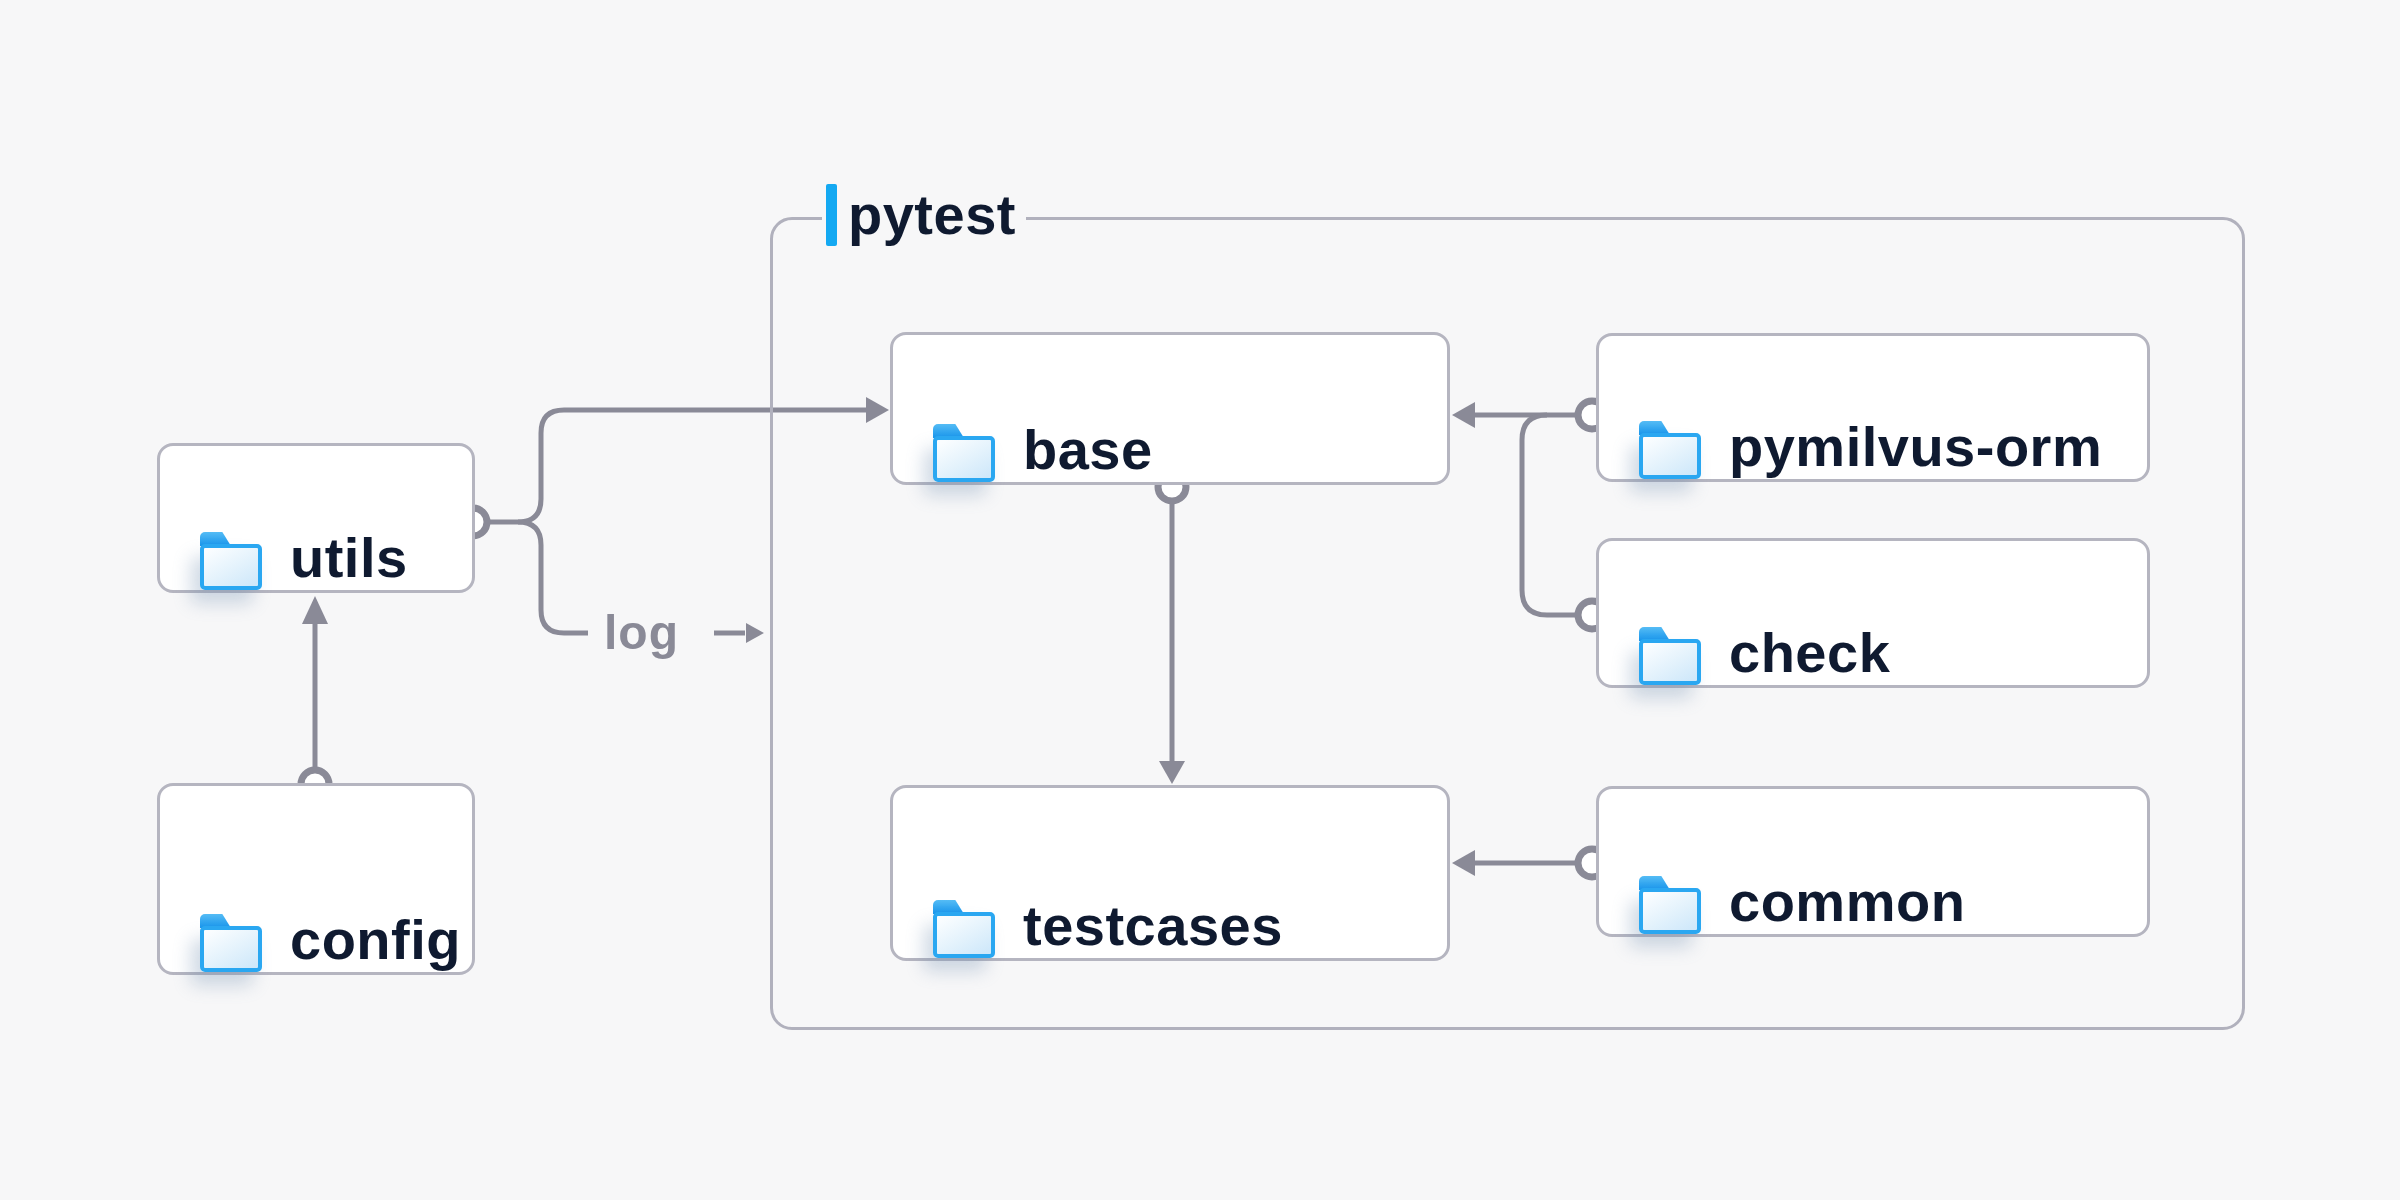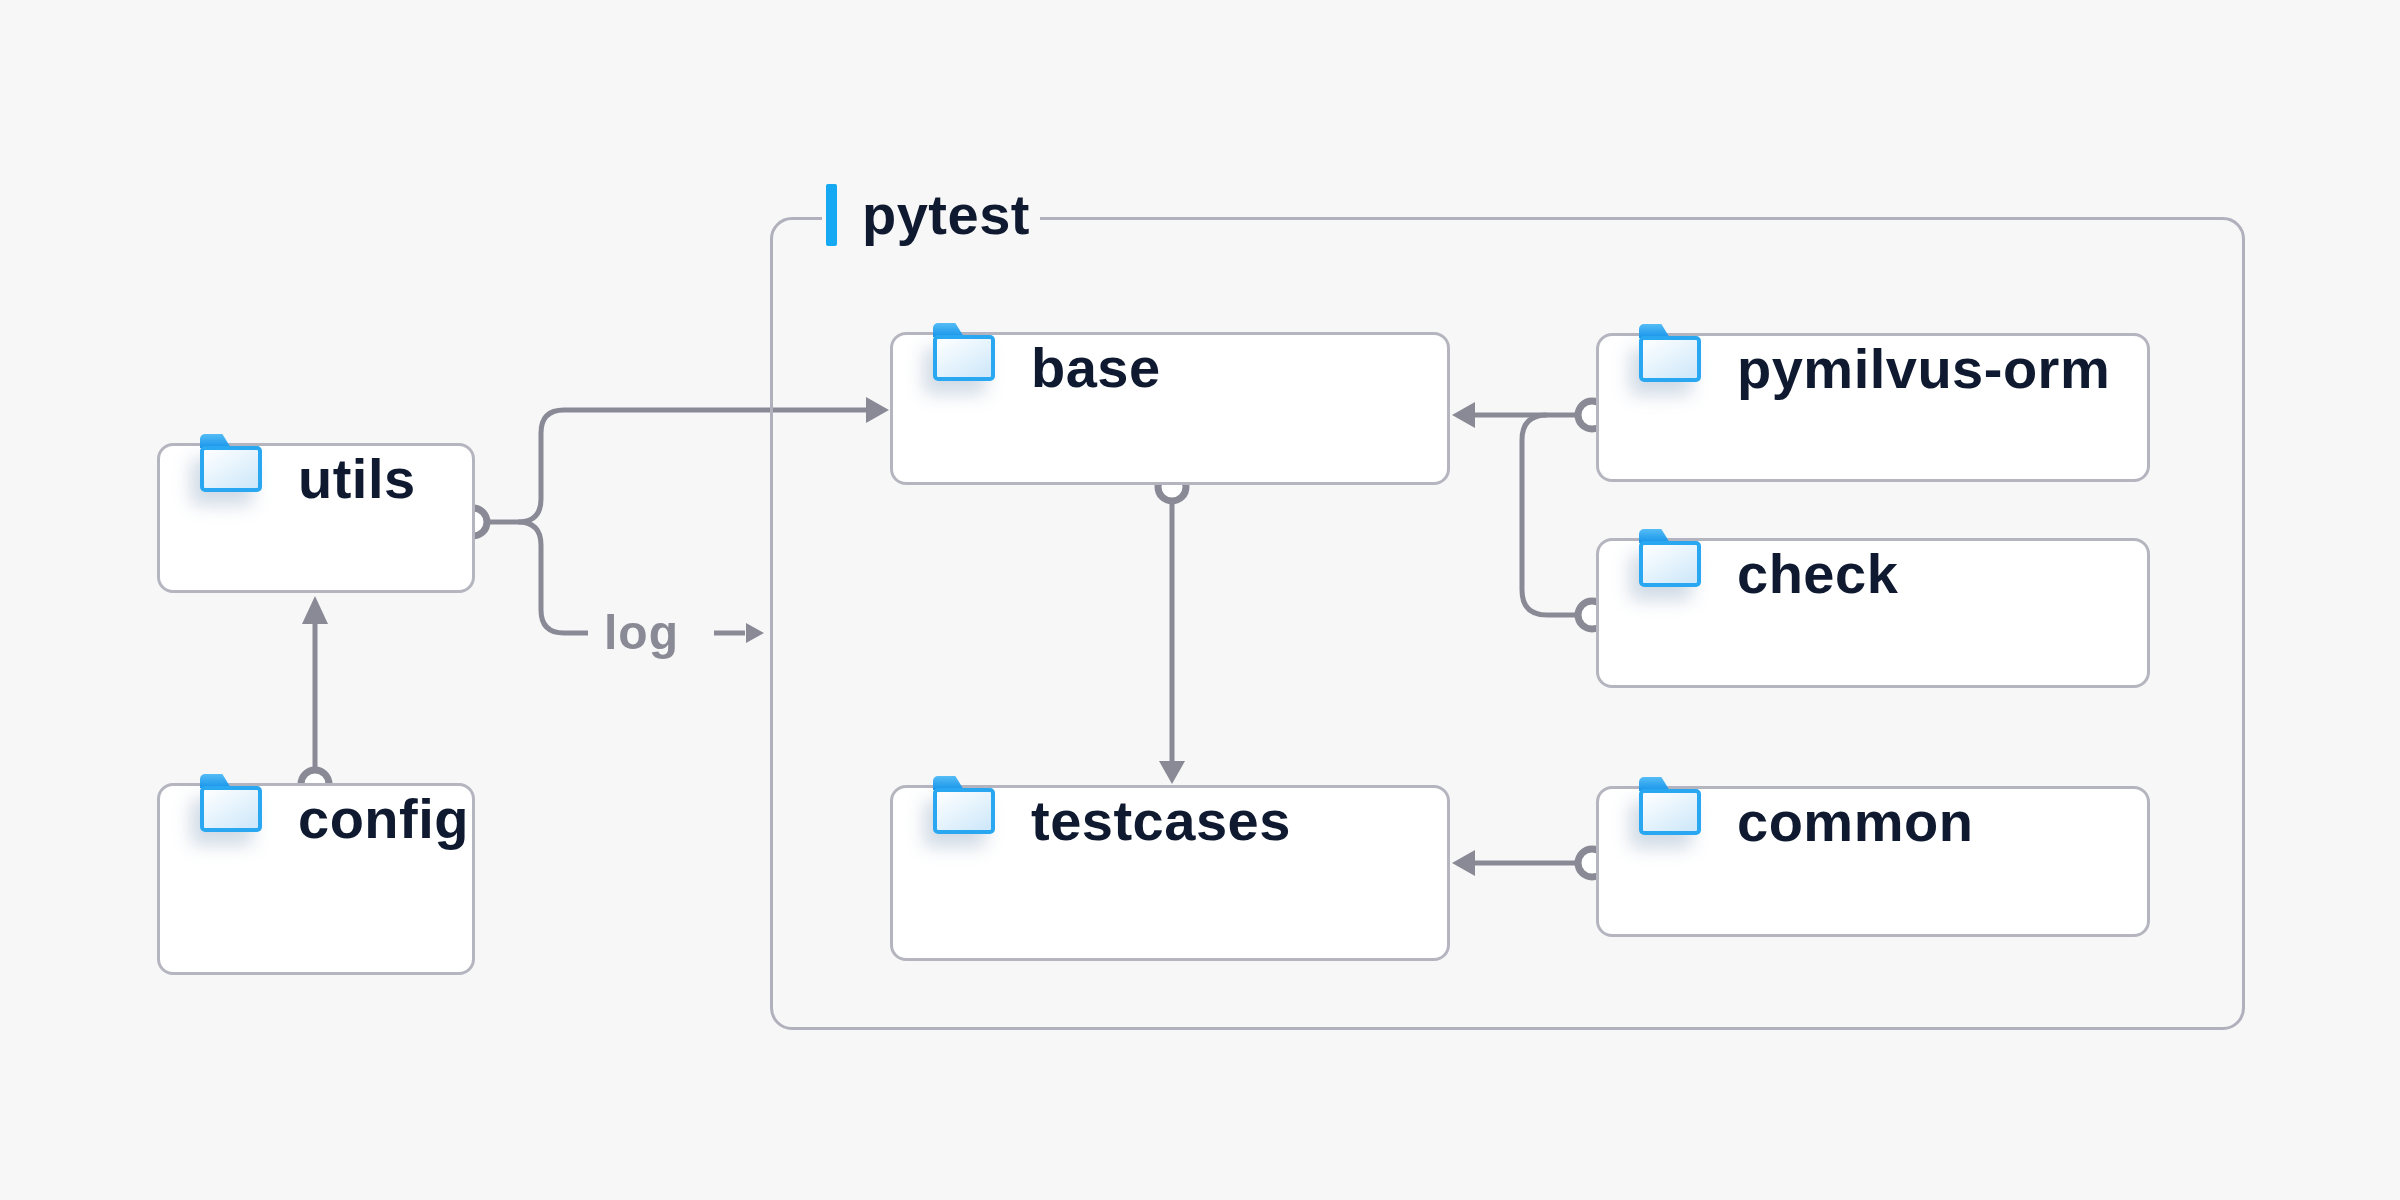--- a/index.html
+++ b/index.html
@@ -13,34 +13,34 @@
   svg.edges{position:absolute;left:0;top:0;width:2400px;height:1200px;pointer-events:none;}
 
   
   .group{
     position:absolute;left:770px;top:217px;width:1475px;height:813px;
     border:3px solid #b1b1bd;border-radius:22px;
     box-sizing:border-box;
   }
   .group-label{
     position:absolute;left:822px;top:183px;height:64px;
-    display:flex;align-items:center;gap:25px;
+    display:flex;align-items:center;gap:11px;
     background:#f7f7f8;padding:0 10px 0 4px;text-align:center;
   }
   .group-label .bar{width:11px;height:62px;border-radius:2px;}
   .group-label .text{
     font-size:56px;font-weight:700;color:#0f1a30;letter-spacing:0.5px;
     line-height:64px;
   }
 
   
   .node{
     position:absolute;box-sizing:border-box;
     background:#ffffff;border:3px solid #b5b5c0;border-radius:16px;
-    display:flex;align-items:flex-start;gap:36px;padding-left:40px;
+    display:flex;align-items:flex-end;gap:28px;padding-left:40px;
   }
   .node-label{
     font-size:56px;font-weight:700;color:#0f1a30;letter-spacing:0.5px;
     white-space:nowrap;
   }
 
   
   .folder{position:relative;width:62px;height:46px;flex:0 0 auto;}
   .folder .fbody{
     position:absolute;left:0;top:0;right:0;bottom:0;

